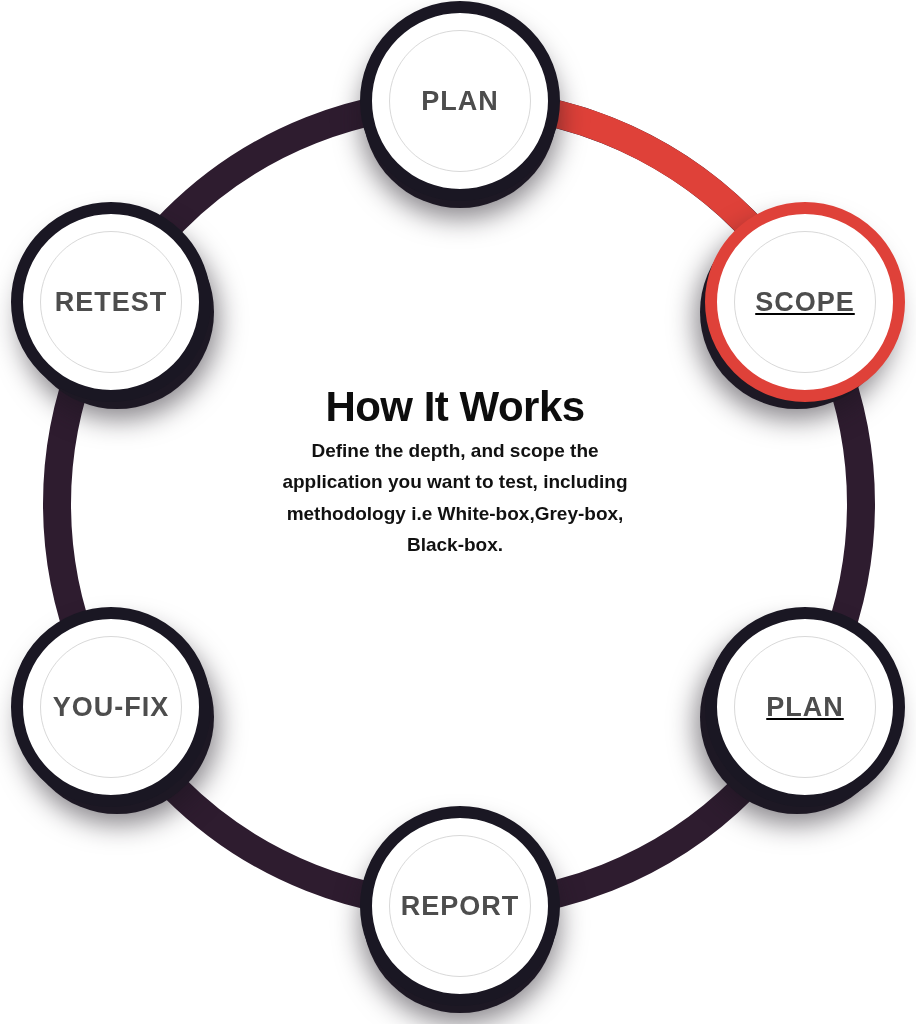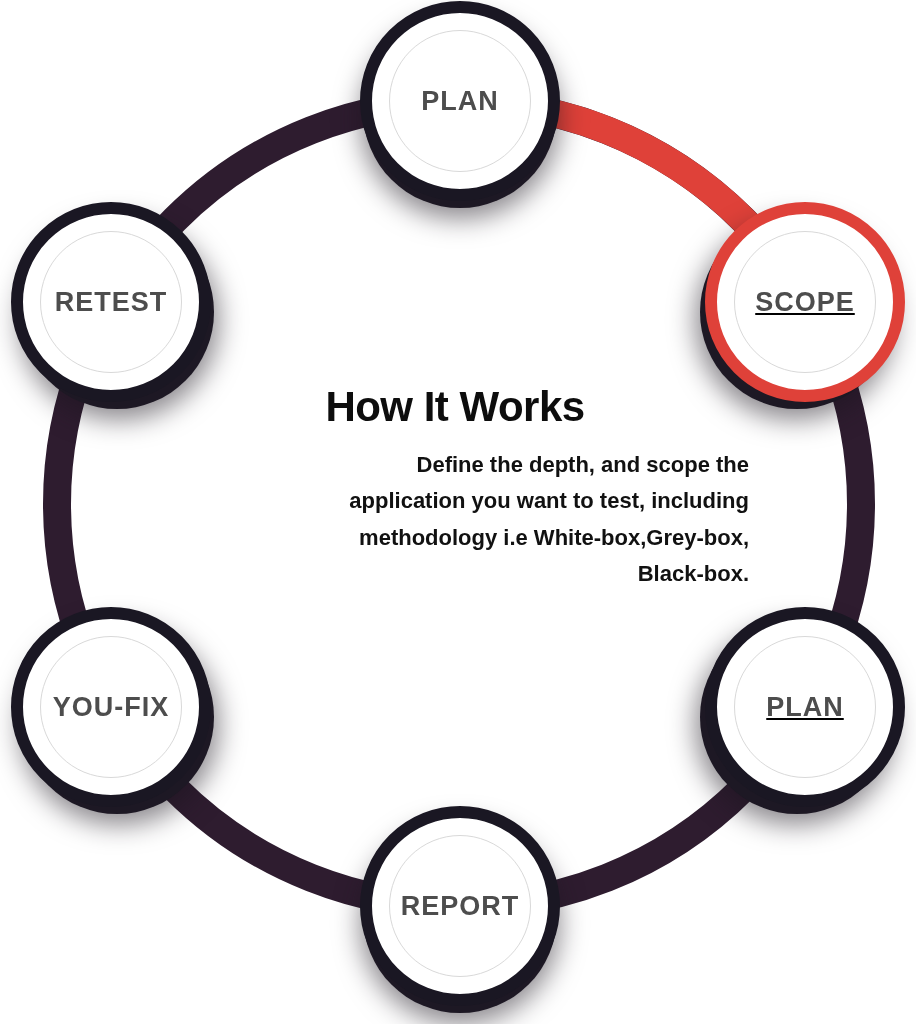--- a/index.html
+++ b/index.html
@@ -79,27 +79,26 @@
     z-index:3;
   }
   .center-title{
     margin:0 0 0 0;
     font-size:42px;
     font-weight:800;
     letter-spacing:-0.5px;
     color:var(--text-dark);
   }
   .center-desc{
-    margin:16px;
-    font-size:22px;
+    margin:4px;
+    font-size:19px;
     font-weight:600;
     line-height:1.65;
     color:#111111;
     white-space:pre-line;
-    text-align:right;
   }
 </style>
 </head>
 <body>
 
 <div class="stage">
 
   <svg class="ring-svg" width="916" height="1024" viewBox="0 0 916 1024">
     <circle cx="459" cy="504" r="402" fill="none" stroke="#2e1c2f" stroke-width="28"></circle>
     <path d="M 459 102 A 402 402 0 0 1 807 303" fill="none" stroke="#df4139" stroke-width="28"></path>

